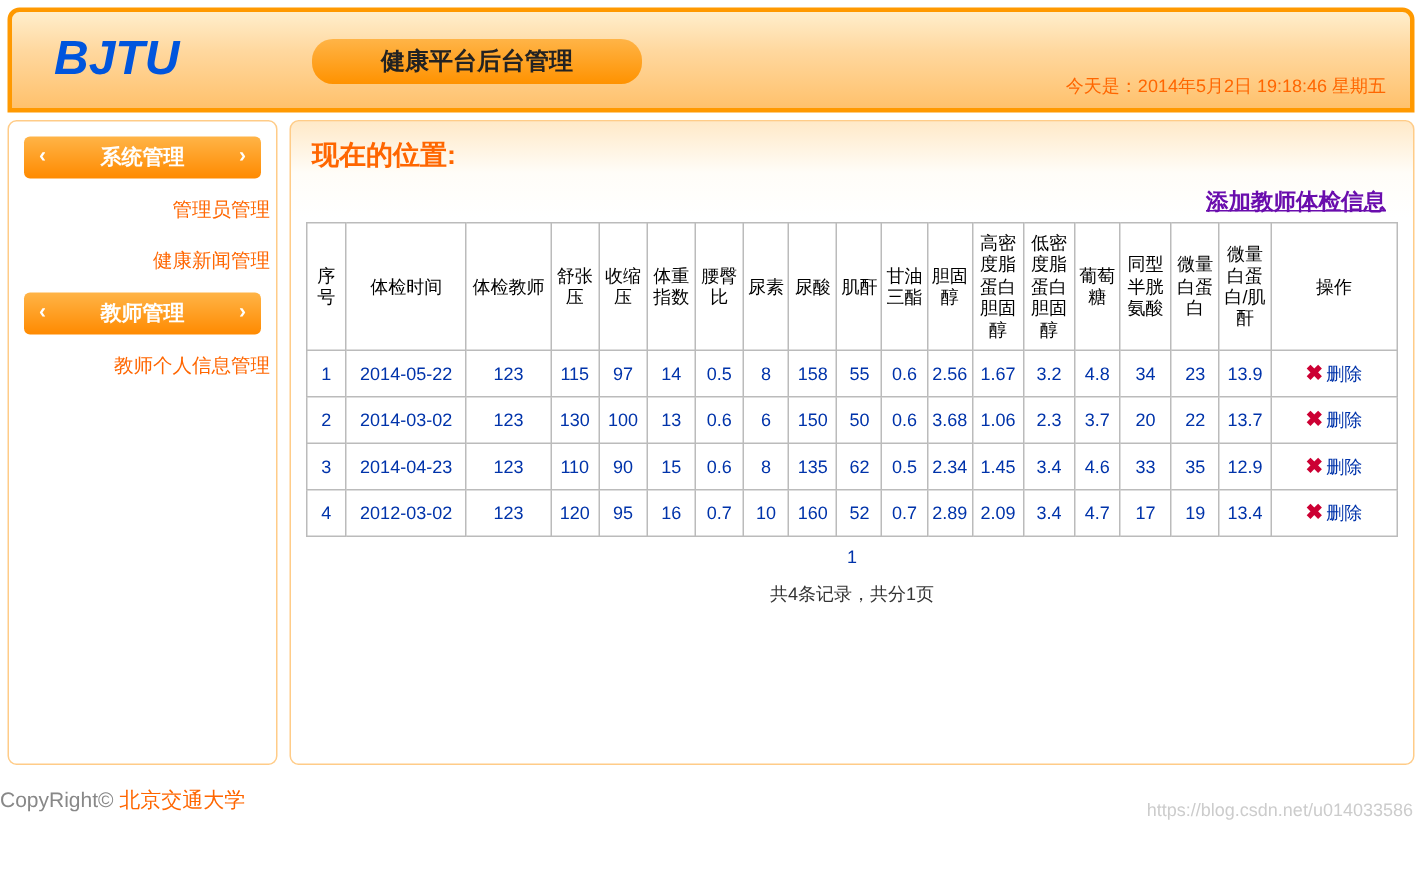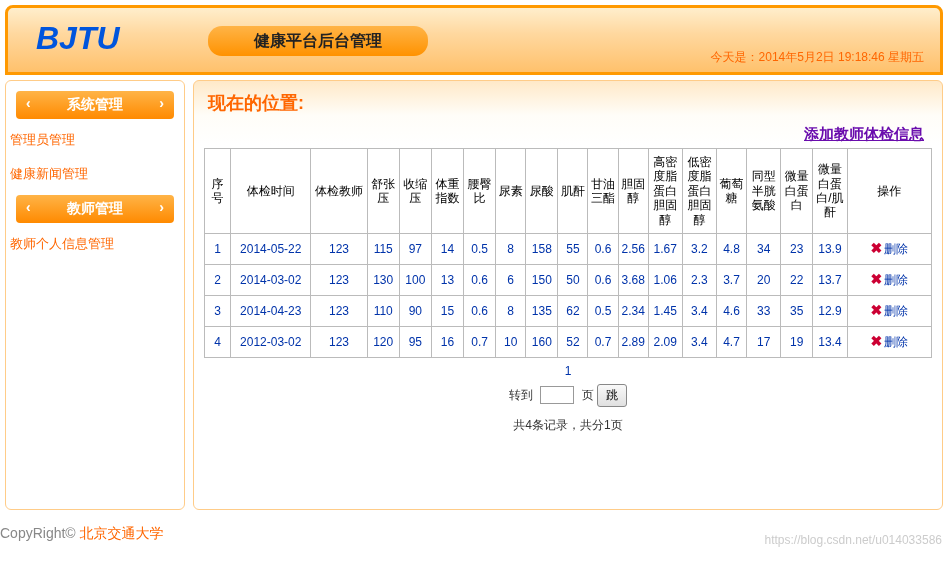--- a/index.html
+++ b/index.html
@@ -71,21 +71,21 @@
     }
     .nav-section-title .chev {
       position: absolute;
       top: 4px;
       color: #fff;
       font-weight: bold;
     }
     .chev.left { left: 10px; }
     .chev.right { right: 10px; }
     .nav-item {
-      text-align: left;
+      text-align: right;
       padding: 8px 0;
       color: #ff6600;
       cursor: pointer;
       font-size: 13px;
     }
     .main {
       flex: 1;
       border: 1px solid #ffcc88;
       border-radius: 6px;
       background: linear-gradient(180deg, #ffe9c8 0%, #fffdf8 8%, #fff 15%);
@@ -340,26 +340,20 @@
               <td>17</td>
               <td>19</td>
               <td>13.4</td>
               <td><span class="del-x">✖</span><span class="del-link">删除</span></td>
             </tr>
           </tbody>
       </table>
 
       <div class="pager">
         <div class="pg-num">1</div>
-        <div style="margin-top:6px;">
-          <span>转到</span>
-          <input type="text" style="">
-          <span>页</span>
-          <button>跳</button>
-        </div>
         <div style="margin-top:10px;">共4条记录，共分1页</div>
       </div>
     </div>
   </div>
 
   <div class="footer">
     <span>CopyRight© </span><span class="org">北京交通大学</span>
   </div>
 
   <div class="watermark">https://blog.csdn.net/u014033586</div>

